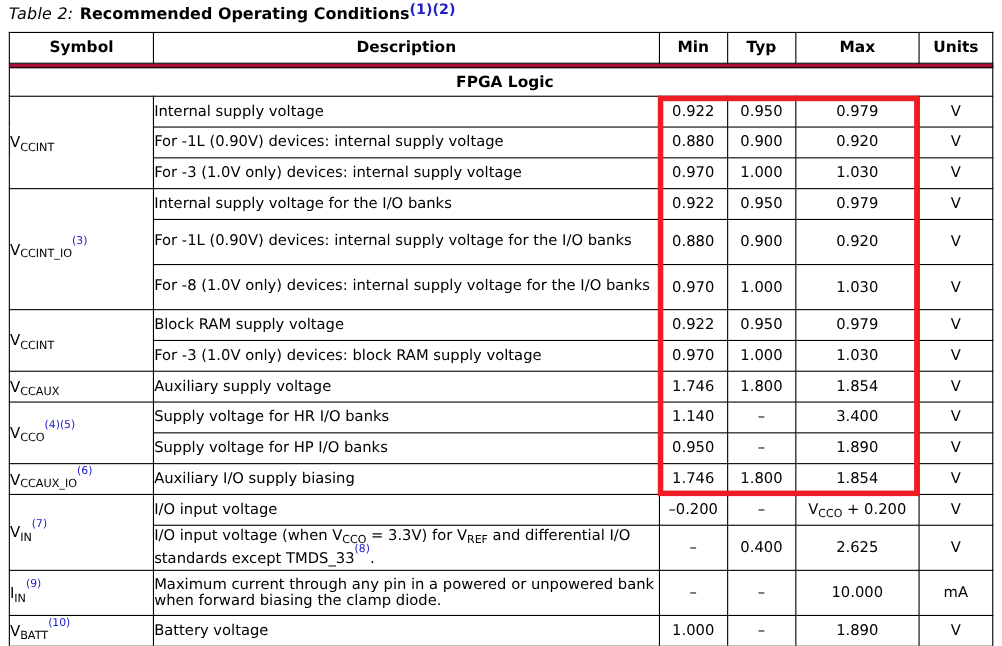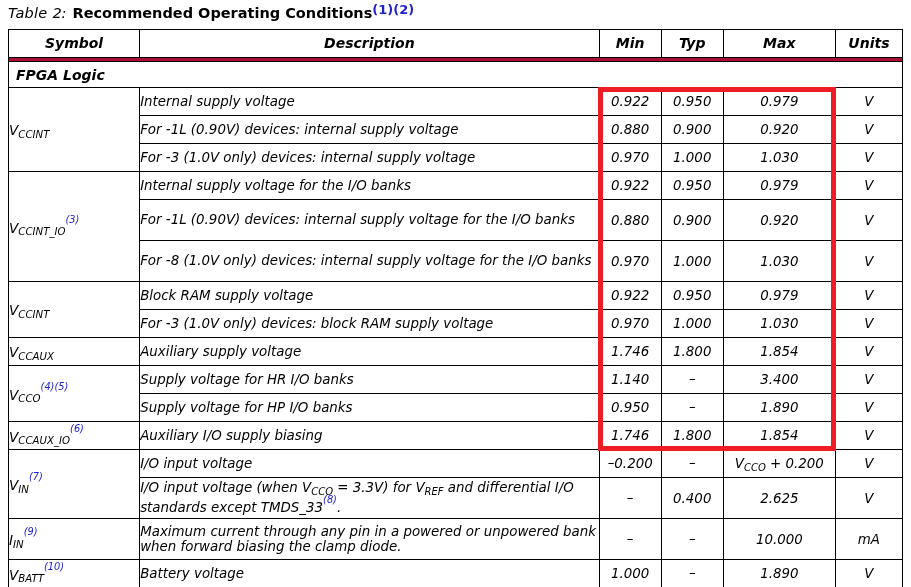--- a/index.html
+++ b/index.html
@@ -58,21 +58,20 @@
     position: absolute;
     left: 8px;
     top: 29px;
     width: 895px;
   }
   table.rec {
     border-collapse: collapse;
     table-layout: fixed;
     width: 895px;
     font-size: 13.2px;
-    font-style: italic;
   }
   table.rec td, table.rec th {
     border: 1px solid #000000;
     padding: 0;
     vertical-align: middle;
   }
 
   
   col.c-sym   { width: 131px; }
   col.c-desc  { width: 459px; }
@@ -100,20 +99,21 @@
     font-size: 0;
   }
 
   
   tr.section td {
     font-weight: bold;
     font-size: 14px;
     height: 25px;
     padding-left: 7px;
     border-top: none;
+    text-align: center;
   }
 
   
   td.sym {
     padding-left: 6px;
     font-size: 13.6px;
     white-space: nowrap;
   }
   td.sym sub {
     font-size: 10.2px;

